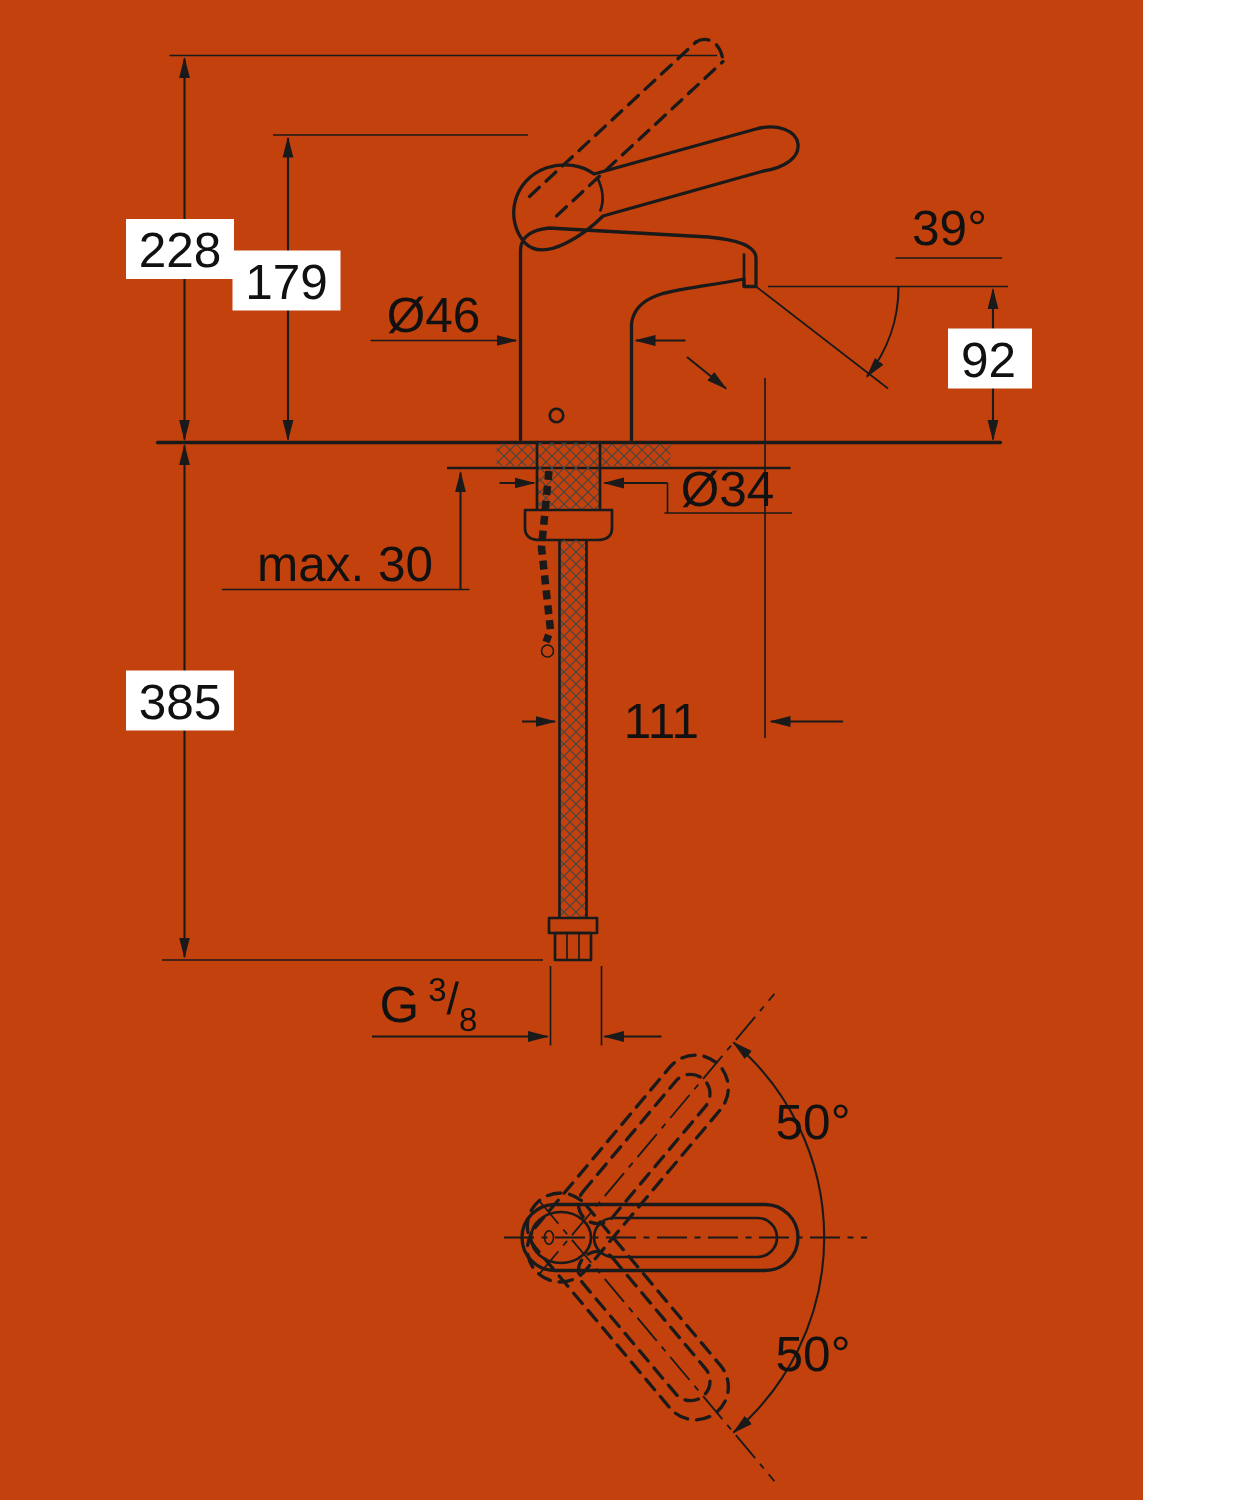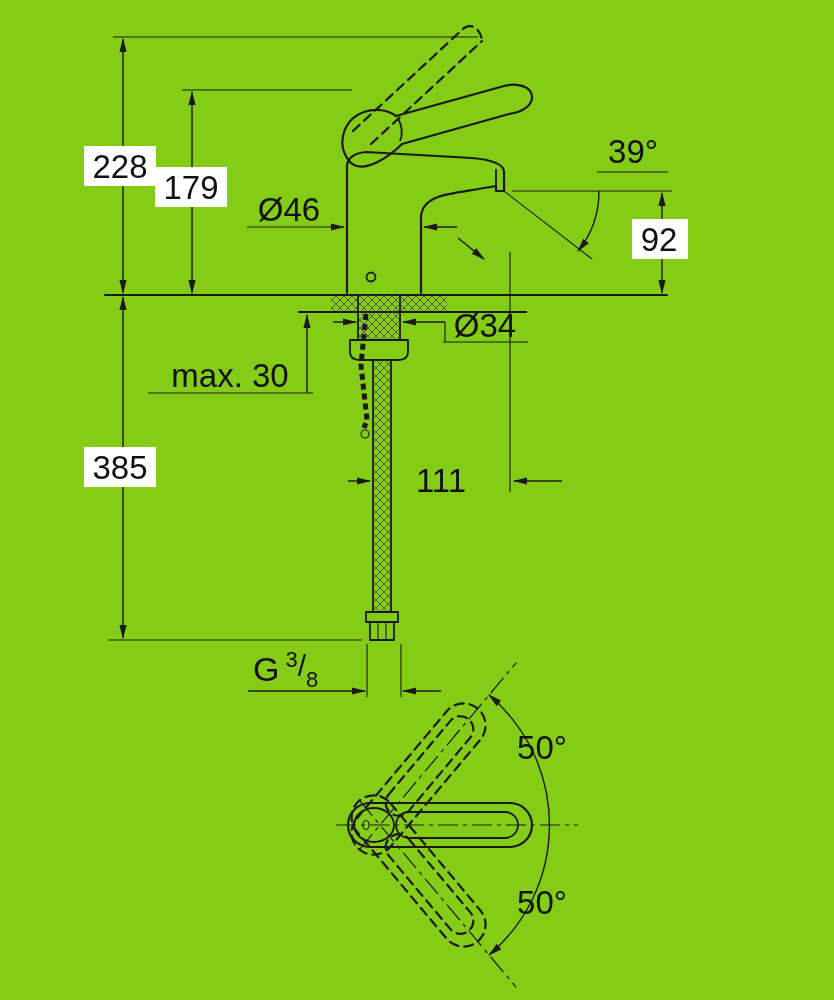--- a/index.html
+++ b/index.html
@@ -1,16 +1,16 @@
 <!DOCTYPE html>
 <html><head>
 <meta charset="utf-8">
 <style>
   html,body{margin:0;padding:0;background:#fff;}
-  .canvas{position:relative;width:834px;height:1000px;background:#84cc16;overflow:hidden;}
+  .canvas{position:relative;width:762px;height:1000px;background:#c2410c;overflow:hidden;}
   svg{display:block;}
   .draw{stroke:#1a1a1a;fill:none;stroke-width:2.2;stroke-linejoin:round;stroke-linecap:round;}
   .mid{stroke:#1a1a1a;fill:none;stroke-width:1.8;stroke-linejoin:round;}
   .dimline{stroke:#1a1a1a;fill:none;stroke-width:1.4;}
   .thin{stroke:#1a1a1a;fill:none;stroke-width:1.1;}
   .dashed{stroke-dasharray:9,6;}
   .dashdot{stroke:#1a1a1a;fill:none;stroke-width:1.2;stroke-dasharray:20,5,4,5;}
   text{font-family:"Liberation Sans","DejaVu Sans",sans-serif;font-size:33px;fill:#111;}
   .small{font-size:22px;}
   .gbig{font-size:34px;}

